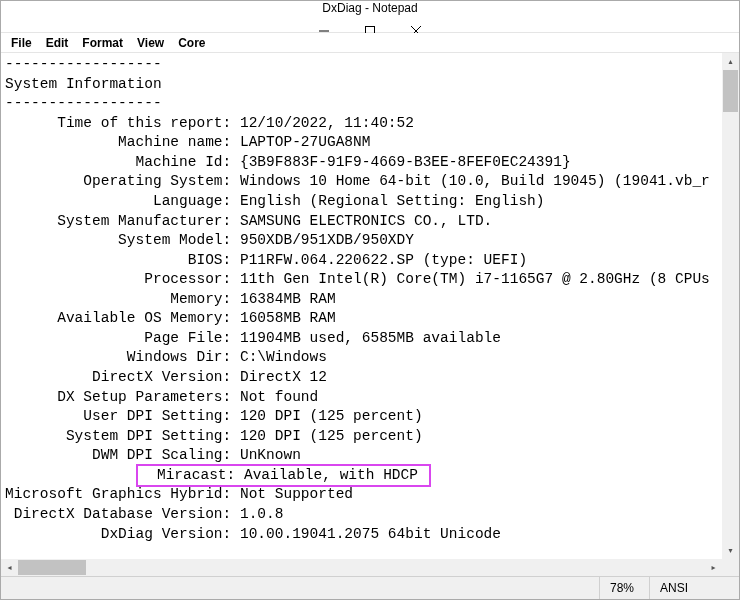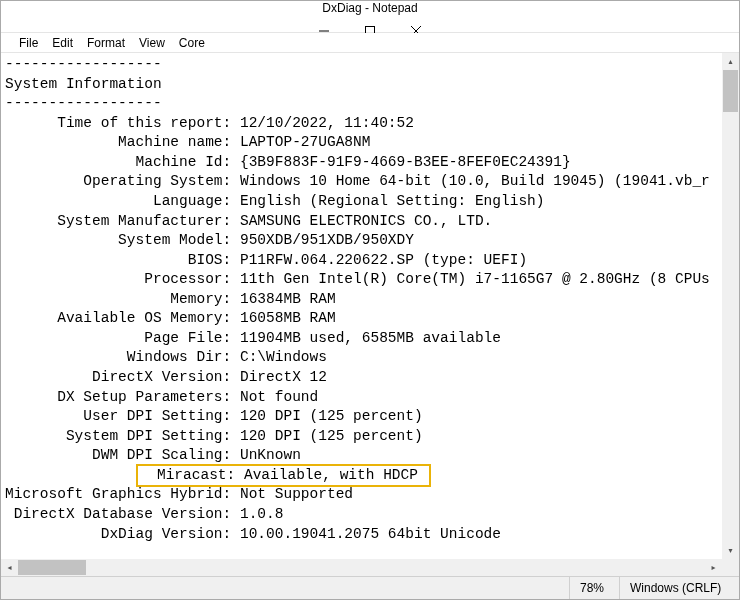--- a/index.html
+++ b/index.html
@@ -45,23 +45,24 @@
       justify-content: center;
       font-family: "Segoe MDL2 Assets", sans-serif;
       font-size: 10px;
       color: #000;
     }
     .menubar {
       height: 20px;
       background: #fff;
       display: flex;
       align-items: center;
-      padding-left: 12px;
+      padding-left: 4px;
       gap: 2px;
       border-bottom: 1px solid #e5e5e5;
+      font-weight: bold;
     }
     .menu-item {
       padding: 2px 6px;
       font-size: 12px;
     }
     .content-area {
       flex: 1;
       background: #fff;
       position: relative;
       overflow: hidden;
@@ -73,21 +74,21 @@
       font-size: 14.5px;
       line-height: 1.35;
       padding: 2px 4px;
       white-space: pre;
       overflow: hidden;
       color: #000;
     }
     .line { display: block; }
     .highlight-box {
       display: inline-block;
-      border: 2px solid #eab308;
+      border: 2px solid #d946ef;
       padding: 0 2px;
       margin: -2px 0;
     }
     .vscroll {
       width: 17px;
       background: #f0f0f0;
       position: relative;
     }
     .vscroll-thumb {
       position: absolute;
@@ -209,14 +210,14 @@
   <div class="hscroll-track">
     <div class="hscroll-thumb"></div>
   </div>
   <div class="hscroll-arrow">▸</div>
   <div class="hscroll-corner"></div>
 </div>
 
 <div class="statusbar">
   <div class="status-spacer"></div>
   <div class="status-cell" style="min-width:50px">78%</div>
-  <div class="status-cell" style="min-width:120px">Windows (CRLF)</div>
+  <div class="status-cell" style="min-width:90px">ANSI</div>
 </div>
 
 </body></html>

